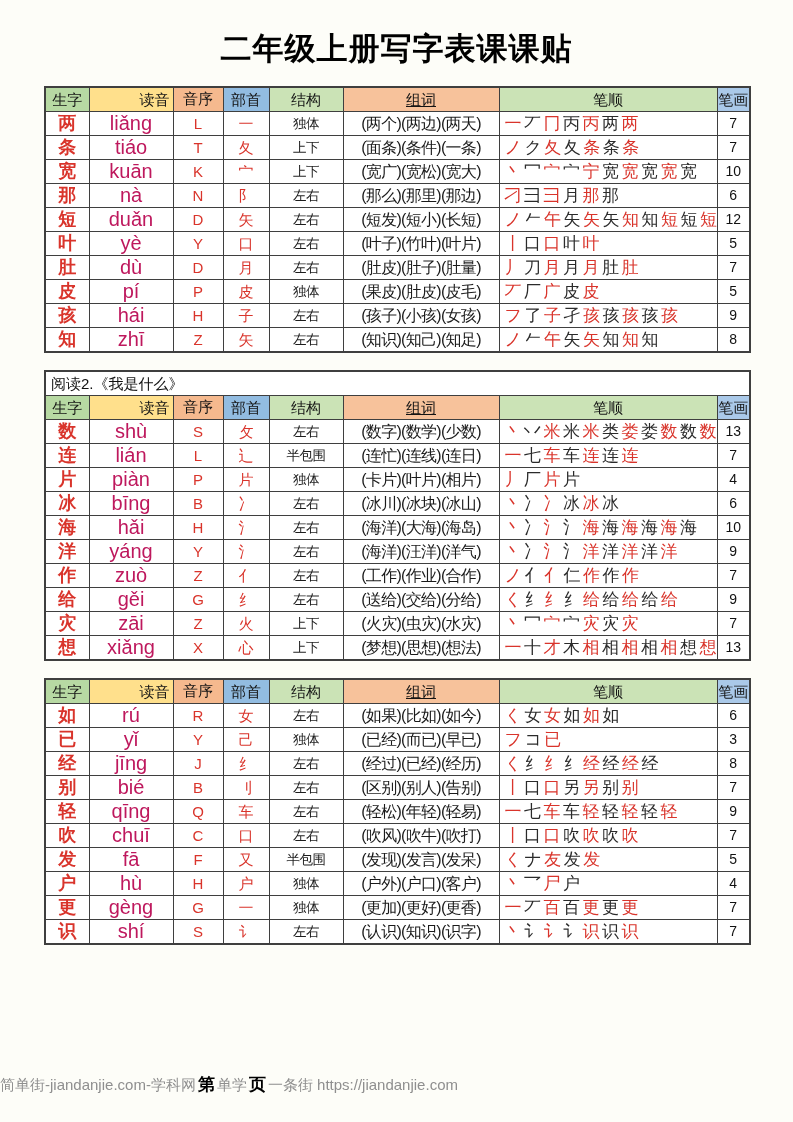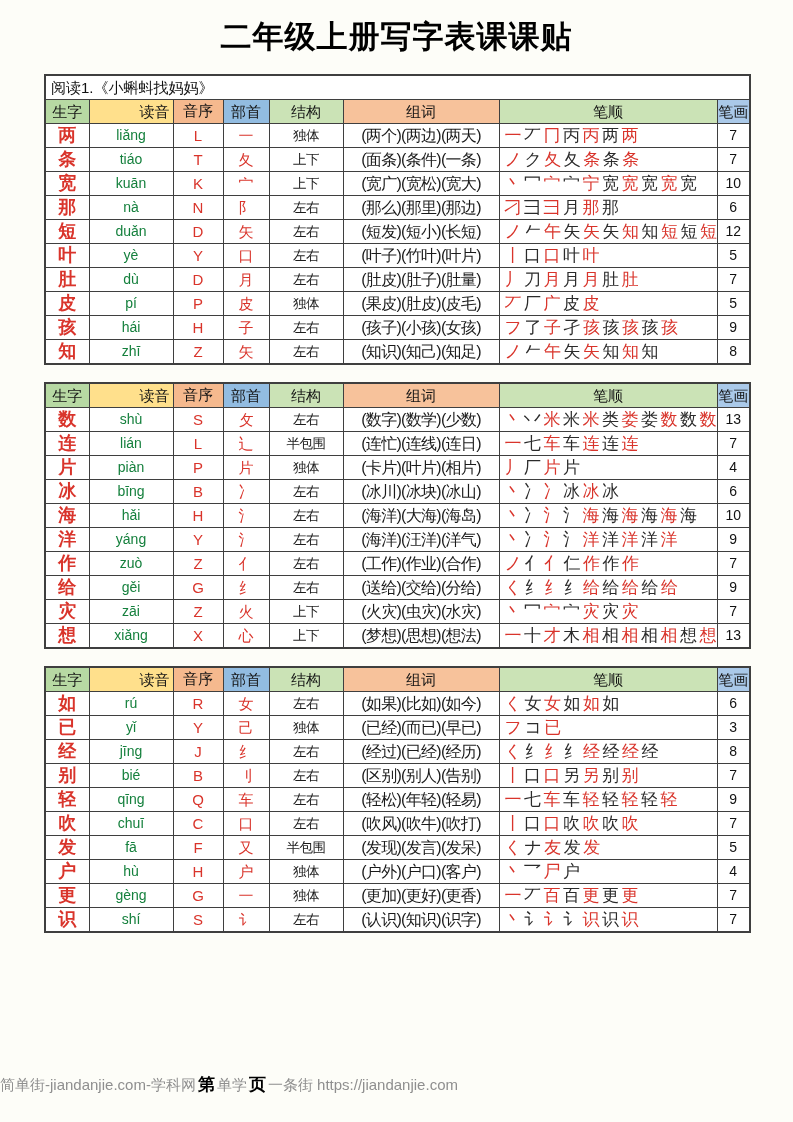--- a/index.html
+++ b/index.html
@@ -9,21 +9,21 @@
     background:#fdfdf8;
     font-family:"Liberation Sans","DejaVu Sans",sans-serif;
     color:#1c1c1c;
     overflow:hidden;
   }
   .page-title {
     text-align:center;
     font-size:31px;
     font-weight:bold;
     letter-spacing:1px;
-    margin-top:16px;
+    margin-top:28px;
     margin-bottom:16px;
     color:#000;
   }
   .tbl-wrap { margin:0 0 17px 44px; }
   table.chartbl {
     border-collapse:collapse;
     table-layout:fixed;
     width:705px;
     background:#ffffff;
     border:2px solid #3f3f3f;
@@ -41,24 +41,24 @@
     text-align:left !important;
     padding-left:5px;
     font-size:15px;
     height:22px; line-height:22px;
     color:#111;
     background:#fff;
   }
   tr.hrow td { font-size:15px; font-weight:normal; color:#141414; }
   .c0 { background:var(--c0); } .c1 { background:var(--c1);padding-left:47px; }
   .c2 { background:var(--c2);font-family:Liberation Serif, serif; } .c3 { background:var(--c3); }
-  .c4 { background:var(--c4); } .c5 { background:var(--c5); }
+  .c4 { background:var(--c4); } .c5 { background:var(--c5);text-decoration:underline; }
   .c6 { background:var(--c6); } .c7 { background:var(--c7); }
   td.char    { font-size:18px; color:var(--red); font-weight:bold; }
-  td.pinyin  { font-size:14px; color:#15803d; }
+  td.pinyin  { font-size:20px; color:#be185d; }
   td.initial { font-size:15px; color:var(--red); }
   td.radical { font-size:15px; color:var(--red); }
   td.structure { font-size:13.5px; letter-spacing:-0.5px;margin-top:40px; }
   td.words   { font-size:16px; letter-spacing:-0.7px; color:#1a1a1a; }
   td.strokes { text-align:left !important; padding-left:5px; font-size:17px; }
   td.strokes span { display:inline-block; margin-right:2.5px; }
   .sk { color:#2b2b2b; }
   .sr { color:var(--red); }
   td.count { font-size:14px; color:#111; }
   .footer {
@@ -68,150 +68,20 @@
     text-align:left;
     font-size:15px;
   }
   .footer .wm { color:#8f8f8f; }
   .footer .pg { color:#000; font-weight:bold; font-size:17px; padding:0 2px; }
 </style>
 </head>
 <body style="--red: #d9342b; --c0: #b7d9a3; --c1: #ffe08c; --c2: #f5b98e; --c3: #92bce1; --c4: #cbe3b6; --c5: #f7c29b; --c6: #cbe3b6; --c7: #aac9e9;">
 
 <h1 class="page-title">二年级上册写字表课课贴</h1>
-
-<div class="tbl-wrap">
-  <table class="chartbl">
-    <colgroup>
-      <col style="width:44px">
-        <col style="width:84px">
-        <col style="width:50px">
-        <col style="width:46px">
-      <col style="width:74px">
-        <col style="width:156px">
-        <col style="width:218px">
-        <col style="width:33px">
-    </colgroup>
-    <tbody>
-      <tr class="cap">
-        <td class="cap-cell" colspan="8">阅读1.《小蝌蚪找妈妈》</td>
-      </tr>
-      <tr class="hrow">
-          <td class="c0">生字</td>
-          <td class="c1">读音</td>
-          <td class="c2">音序</td>
-          <td class="c3">部首</td>
-          <td class="c4">结构</td>
-          <td class="c5">组词</td>
-          <td class="c6">笔顺</td>
-          <td class="c7">笔画</td>
-        </tr>
-    <tr>
-          <td class="char">两</td>
-          <td class="pinyin">liǎng</td>
-          <td class="initial">L</td>
-          <td class="radical">一</td>
-          <td class="structure">独体</td>
-          <td class="words">(两个)(两边)(两天)</td>
-          <td class="strokes"><span class="sr">一</span><span class="sk">丆</span><span class="sr">冂</span><span class="sk">丙</span><span class="sr">丙</span><span class="sk">两</span><span class="sr">两</span></td>
-          <td class="count">7</td>
-        </tr>
-        <tr>
-          <td class="char">条</td>
-          <td class="pinyin">tiáo</td>
-          <td class="initial">T</td>
-          <td class="radical">夂</td>
-          <td class="structure">上下</td>
-          <td class="words">(面条)(条件)(一条)</td>
-          <td class="strokes"><span class="sr">ノ</span><span class="sk">ク</span><span class="sr">夂</span><span class="sk">夂</span><span class="sr">条</span><span class="sk">条</span><span class="sr">条</span></td>
-          <td class="count">7</td>
-        </tr>
-        <tr>
-          <td class="char">宽</td>
-          <td class="pinyin">kuān</td>
-          <td class="initial">K</td>
-          <td class="radical">宀</td>
-          <td class="structure">上下</td>
-          <td class="words">(宽广)(宽松)(宽大)</td>
-          <td class="strokes"><span class="sr">丶</span><span class="sk">冖</span><span class="sr">宀</span><span class="sk">宀</span><span class="sr">宁</span><span class="sk">宽</span><span class="sr">宽</span><span class="sk">宽</span><span class="sr">宽</span><span class="sk">宽</span></td>
-          <td class="count">10</td>
-        </tr>
-        <tr>
-          <td class="char">那</td>
-          <td class="pinyin">nà</td>
-          <td class="initial">N</td>
-          <td class="radical">阝</td>
-          <td class="structure">左右</td>
-          <td class="words">(那么)(那里)(那边)</td>
-          <td class="strokes"><span class="sr">刁</span><span class="sk">彐</span><span class="sr">彐</span><span class="sk">月</span><span class="sr">那</span><span class="sk">那</span></td>
-          <td class="count">6</td>
-        </tr>
-        <tr>
-          <td class="char">短</td>
-          <td class="pinyin">duǎn</td>
-          <td class="initial">D</td>
-          <td class="radical">矢</td>
-          <td class="structure">左右</td>
-          <td class="words">(短发)(短小)(长短)</td>
-          <td class="strokes"><span class="sr">ノ</span><span class="sk">𠂉</span><span class="sr">午</span><span class="sk">矢</span><span class="sr">矢</span><span class="sk">矢</span><span class="sr">知</span><span class="sk">知</span><span class="sr">短</span><span class="sk">短</span><span class="sr">短</span><span class="sk">短</span></td>
-          <td class="count">12</td>
-        </tr>
-        <tr>
-          <td class="char">叶</td>
-          <td class="pinyin">yè</td>
-          <td class="initial">Y</td>
-          <td class="radical">口</td>
-          <td class="structure">左右</td>
-          <td class="words">(叶子)(竹叶)(叶片)</td>
-          <td class="strokes"><span class="sr">丨</span><span class="sk">口</span><span class="sr">口</span><span class="sk">叶</span><span class="sr">叶</span></td>
-          <td class="count">5</td>
-        </tr>
-        <tr>
-          <td class="char">肚</td>
-          <td class="pinyin">dù</td>
-          <td class="initial">D</td>
-          <td class="radical">月</td>
-          <td class="structure">左右</td>
-          <td class="words">(肚皮)(肚子)(肚量)</td>
-          <td class="strokes"><span class="sr">丿</span><span class="sk">刀</span><span class="sr">月</span><span class="sk">月</span><span class="sr">月</span><span class="sk">肚</span><span class="sr">肚</span></td>
-          <td class="count">7</td>
-        </tr>
-        <tr>
-          <td class="char">皮</td>
-          <td class="pinyin">pí</td>
-          <td class="initial">P</td>
-          <td class="radical">皮</td>
-          <td class="structure">独体</td>
-          <td class="words">(果皮)(肚皮)(皮毛)</td>
-          <td class="strokes"><span class="sr">丆</span><span class="sk">厂</span><span class="sr">广</span><span class="sk">皮</span><span class="sr">皮</span></td>
-          <td class="count">5</td>
-        </tr>
-        <tr>
-          <td class="char">孩</td>
-          <td class="pinyin">hái</td>
-          <td class="initial">H</td>
-          <td class="radical">子</td>
-          <td class="structure">左右</td>
-          <td class="words">(孩子)(小孩)(女孩)</td>
-          <td class="strokes"><span class="sr">フ</span><span class="sk">了</span><span class="sr">子</span><span class="sk">孑</span><span class="sr">孩</span><span class="sk">孩</span><span class="sr">孩</span><span class="sk">孩</span><span class="sr">孩</span></td>
-          <td class="count">9</td>
-        </tr>
-        <tr>
-          <td class="char">知</td>
-          <td class="pinyin">zhī</td>
-          <td class="initial">Z</td>
-          <td class="radical">矢</td>
-          <td class="structure">左右</td>
-          <td class="words">(知识)(知己)(知足)</td>
-          <td class="strokes"><span class="sr">ノ</span><span class="sk">𠂉</span><span class="sr">午</span><span class="sk">矢</span><span class="sr">矢</span><span class="sk">知</span><span class="sr">知</span><span class="sk">知</span></td>
-          <td class="count">8</td>
-        </tr>
-      </tbody>
-  </table>
-</div>
 
 <div class="tbl-wrap">
   <table class="chartbl">
     <colgroup>
       <col style="width:44px">
         <col style="width:84px">
         <col style="width:50px">
         <col style="width:46px">
       <col style="width:74px">
         <col style="width:156px">
@@ -223,20 +93,150 @@
           <td class="c0">生字</td>
           <td class="c1">读音</td>
           <td class="c2">音序</td>
           <td class="c3">部首</td>
           <td class="c4">结构</td>
           <td class="c5">组词</td>
           <td class="c6">笔顺</td>
           <td class="c7">笔画</td>
         </tr>
     <tr>
+          <td class="char">两</td>
+          <td class="pinyin">liǎng</td>
+          <td class="initial">L</td>
+          <td class="radical">一</td>
+          <td class="structure">独体</td>
+          <td class="words">(两个)(两边)(两天)</td>
+          <td class="strokes"><span class="sr">一</span><span class="sk">丆</span><span class="sr">冂</span><span class="sk">丙</span><span class="sr">丙</span><span class="sk">两</span><span class="sr">两</span></td>
+          <td class="count">7</td>
+        </tr>
+        <tr>
+          <td class="char">条</td>
+          <td class="pinyin">tiáo</td>
+          <td class="initial">T</td>
+          <td class="radical">夂</td>
+          <td class="structure">上下</td>
+          <td class="words">(面条)(条件)(一条)</td>
+          <td class="strokes"><span class="sr">ノ</span><span class="sk">ク</span><span class="sr">夂</span><span class="sk">夂</span><span class="sr">条</span><span class="sk">条</span><span class="sr">条</span></td>
+          <td class="count">7</td>
+        </tr>
+        <tr>
+          <td class="char">宽</td>
+          <td class="pinyin">kuān</td>
+          <td class="initial">K</td>
+          <td class="radical">宀</td>
+          <td class="structure">上下</td>
+          <td class="words">(宽广)(宽松)(宽大)</td>
+          <td class="strokes"><span class="sr">丶</span><span class="sk">冖</span><span class="sr">宀</span><span class="sk">宀</span><span class="sr">宁</span><span class="sk">宽</span><span class="sr">宽</span><span class="sk">宽</span><span class="sr">宽</span><span class="sk">宽</span></td>
+          <td class="count">10</td>
+        </tr>
+        <tr>
+          <td class="char">那</td>
+          <td class="pinyin">nà</td>
+          <td class="initial">N</td>
+          <td class="radical">阝</td>
+          <td class="structure">左右</td>
+          <td class="words">(那么)(那里)(那边)</td>
+          <td class="strokes"><span class="sr">刁</span><span class="sk">彐</span><span class="sr">彐</span><span class="sk">月</span><span class="sr">那</span><span class="sk">那</span></td>
+          <td class="count">6</td>
+        </tr>
+        <tr>
+          <td class="char">短</td>
+          <td class="pinyin">duǎn</td>
+          <td class="initial">D</td>
+          <td class="radical">矢</td>
+          <td class="structure">左右</td>
+          <td class="words">(短发)(短小)(长短)</td>
+          <td class="strokes"><span class="sr">ノ</span><span class="sk">𠂉</span><span class="sr">午</span><span class="sk">矢</span><span class="sr">矢</span><span class="sk">矢</span><span class="sr">知</span><span class="sk">知</span><span class="sr">短</span><span class="sk">短</span><span class="sr">短</span><span class="sk">短</span></td>
+          <td class="count">12</td>
+        </tr>
+        <tr>
+          <td class="char">叶</td>
+          <td class="pinyin">yè</td>
+          <td class="initial">Y</td>
+          <td class="radical">口</td>
+          <td class="structure">左右</td>
+          <td class="words">(叶子)(竹叶)(叶片)</td>
+          <td class="strokes"><span class="sr">丨</span><span class="sk">口</span><span class="sr">口</span><span class="sk">叶</span><span class="sr">叶</span></td>
+          <td class="count">5</td>
+        </tr>
+        <tr>
+          <td class="char">肚</td>
+          <td class="pinyin">dù</td>
+          <td class="initial">D</td>
+          <td class="radical">月</td>
+          <td class="structure">左右</td>
+          <td class="words">(肚皮)(肚子)(肚量)</td>
+          <td class="strokes"><span class="sr">丿</span><span class="sk">刀</span><span class="sr">月</span><span class="sk">月</span><span class="sr">月</span><span class="sk">肚</span><span class="sr">肚</span></td>
+          <td class="count">7</td>
+        </tr>
+        <tr>
+          <td class="char">皮</td>
+          <td class="pinyin">pí</td>
+          <td class="initial">P</td>
+          <td class="radical">皮</td>
+          <td class="structure">独体</td>
+          <td class="words">(果皮)(肚皮)(皮毛)</td>
+          <td class="strokes"><span class="sr">丆</span><span class="sk">厂</span><span class="sr">广</span><span class="sk">皮</span><span class="sr">皮</span></td>
+          <td class="count">5</td>
+        </tr>
+        <tr>
+          <td class="char">孩</td>
+          <td class="pinyin">hái</td>
+          <td class="initial">H</td>
+          <td class="radical">子</td>
+          <td class="structure">左右</td>
+          <td class="words">(孩子)(小孩)(女孩)</td>
+          <td class="strokes"><span class="sr">フ</span><span class="sk">了</span><span class="sr">子</span><span class="sk">孑</span><span class="sr">孩</span><span class="sk">孩</span><span class="sr">孩</span><span class="sk">孩</span><span class="sr">孩</span></td>
+          <td class="count">9</td>
+        </tr>
+        <tr>
+          <td class="char">知</td>
+          <td class="pinyin">zhī</td>
+          <td class="initial">Z</td>
+          <td class="radical">矢</td>
+          <td class="structure">左右</td>
+          <td class="words">(知识)(知己)(知足)</td>
+          <td class="strokes"><span class="sr">ノ</span><span class="sk">𠂉</span><span class="sr">午</span><span class="sk">矢</span><span class="sr">矢</span><span class="sk">知</span><span class="sr">知</span><span class="sk">知</span></td>
+          <td class="count">8</td>
+        </tr>
+      </tbody>
+  </table>
+</div>
+
+<div class="tbl-wrap">
+  <table class="chartbl">
+    <colgroup>
+      <col style="width:44px">
+        <col style="width:84px">
+        <col style="width:50px">
+        <col style="width:46px">
+      <col style="width:74px">
+        <col style="width:156px">
+        <col style="width:218px">
+        <col style="width:33px">
+    </colgroup>
+    <tbody>
+      <tr class="cap">
+        <td class="cap-cell" colspan="8">阅读2.《我是什么》</td>
+      </tr>
+      <tr class="hrow">
+          <td class="c0">生字</td>
+          <td class="c1">读音</td>
+          <td class="c2">音序</td>
+          <td class="c3">部首</td>
+          <td class="c4">结构</td>
+          <td class="c5">组词</td>
+          <td class="c6">笔顺</td>
+          <td class="c7">笔画</td>
+        </tr>
+    <tr>
           <td class="char">数</td>
           <td class="pinyin">shù</td>
           <td class="initial">S</td>
           <td class="radical">攵</td>
           <td class="structure">左右</td>
           <td class="words">(数字)(数学)(少数)</td>
           <td class="strokes"><span class="sr">丶</span><span class="sk">丷</span><span class="sr">米</span><span class="sk">米</span><span class="sr">米</span><span class="sk">类</span><span class="sr">娄</span><span class="sk">娄</span><span class="sr">数</span><span class="sk">数</span><span class="sr">数</span><span class="sk">数</span><span class="sr">数</span></td>
           <td class="count">13</td>
         </tr>
         <tr>

